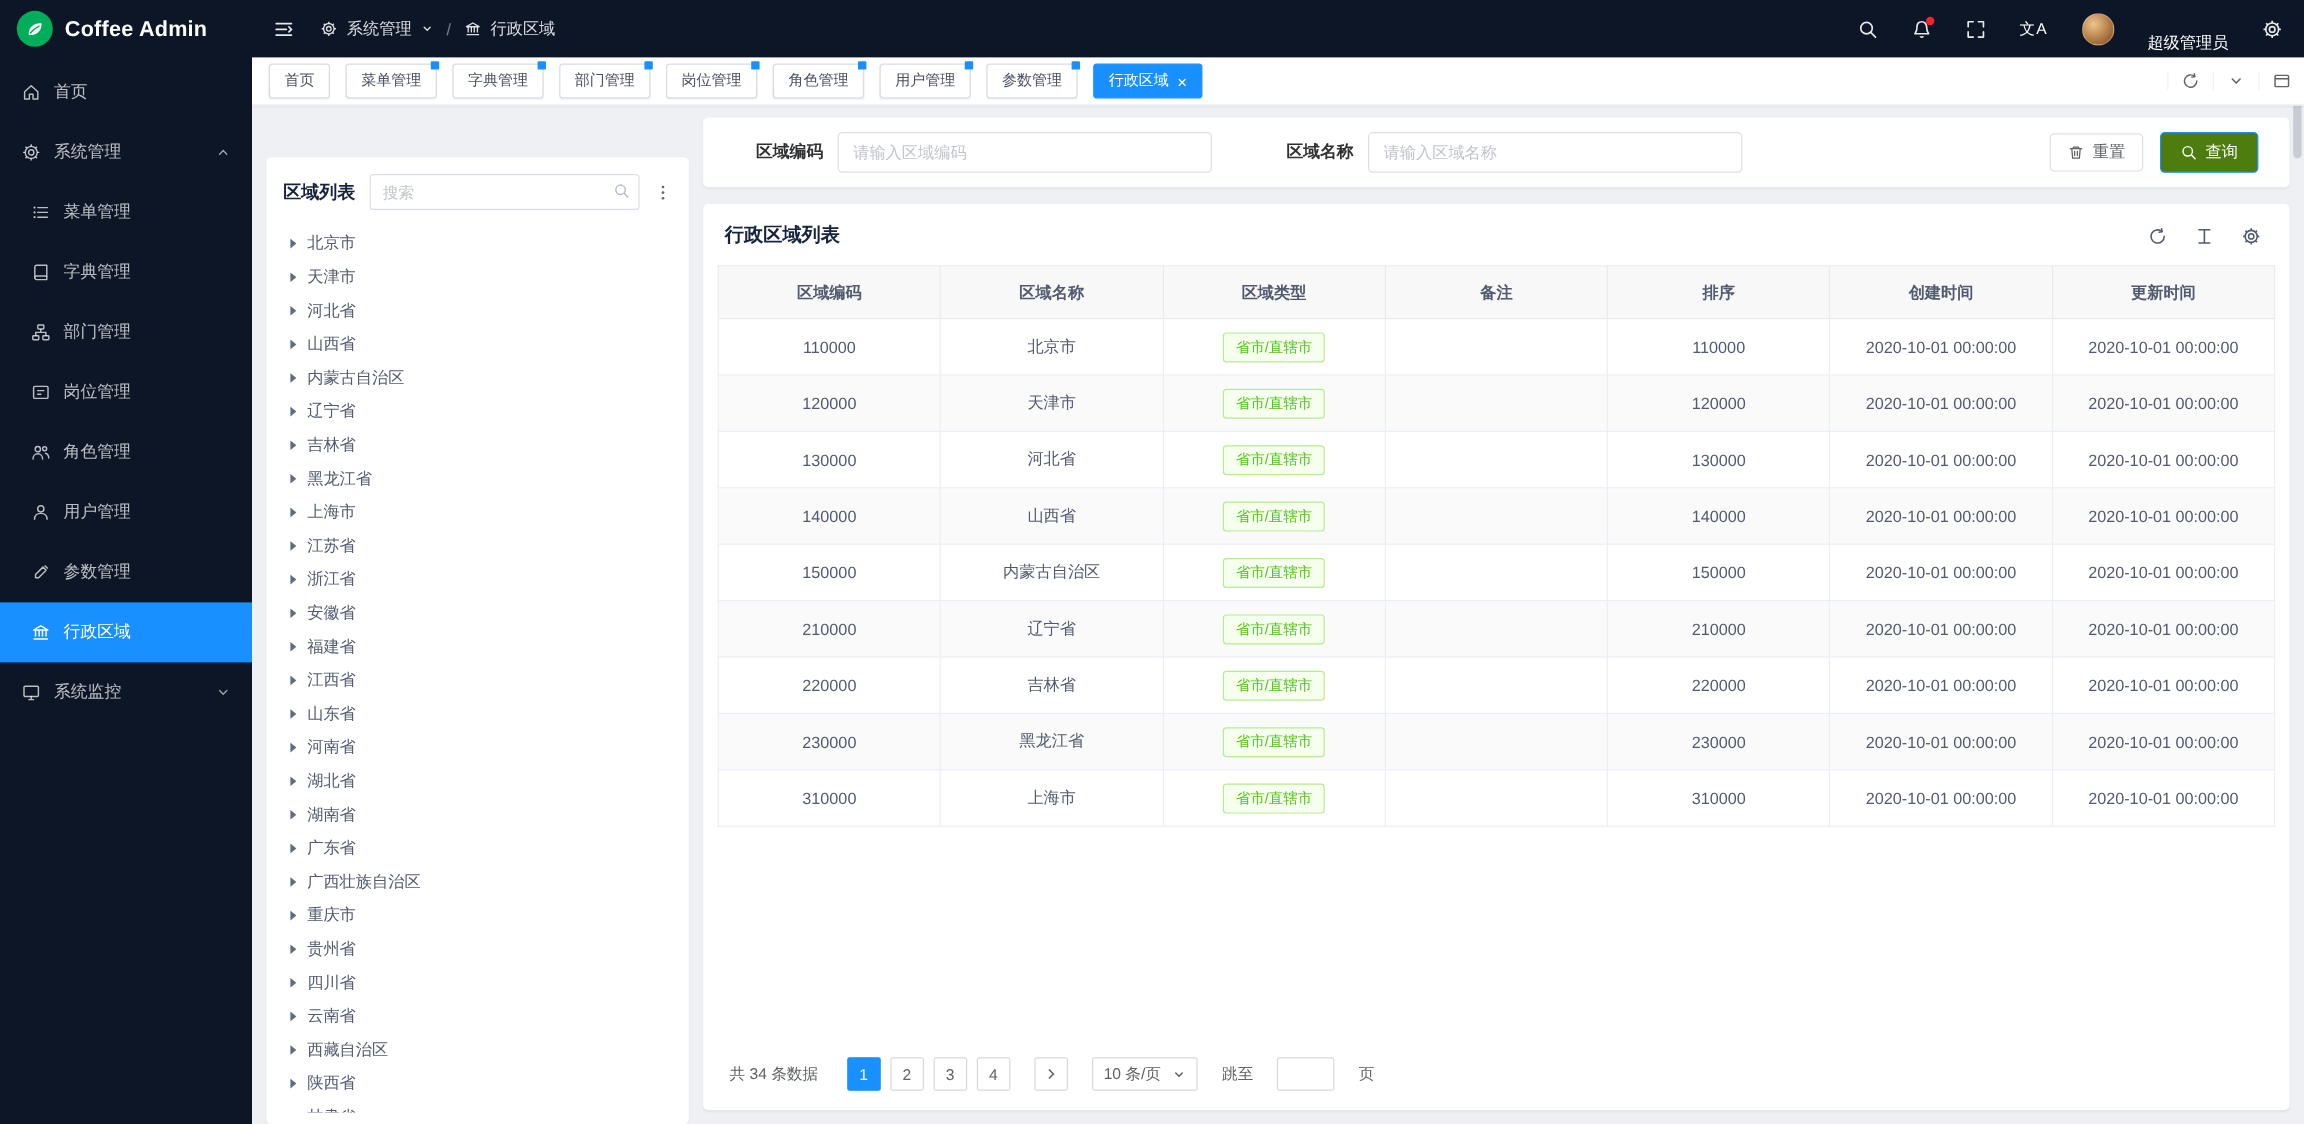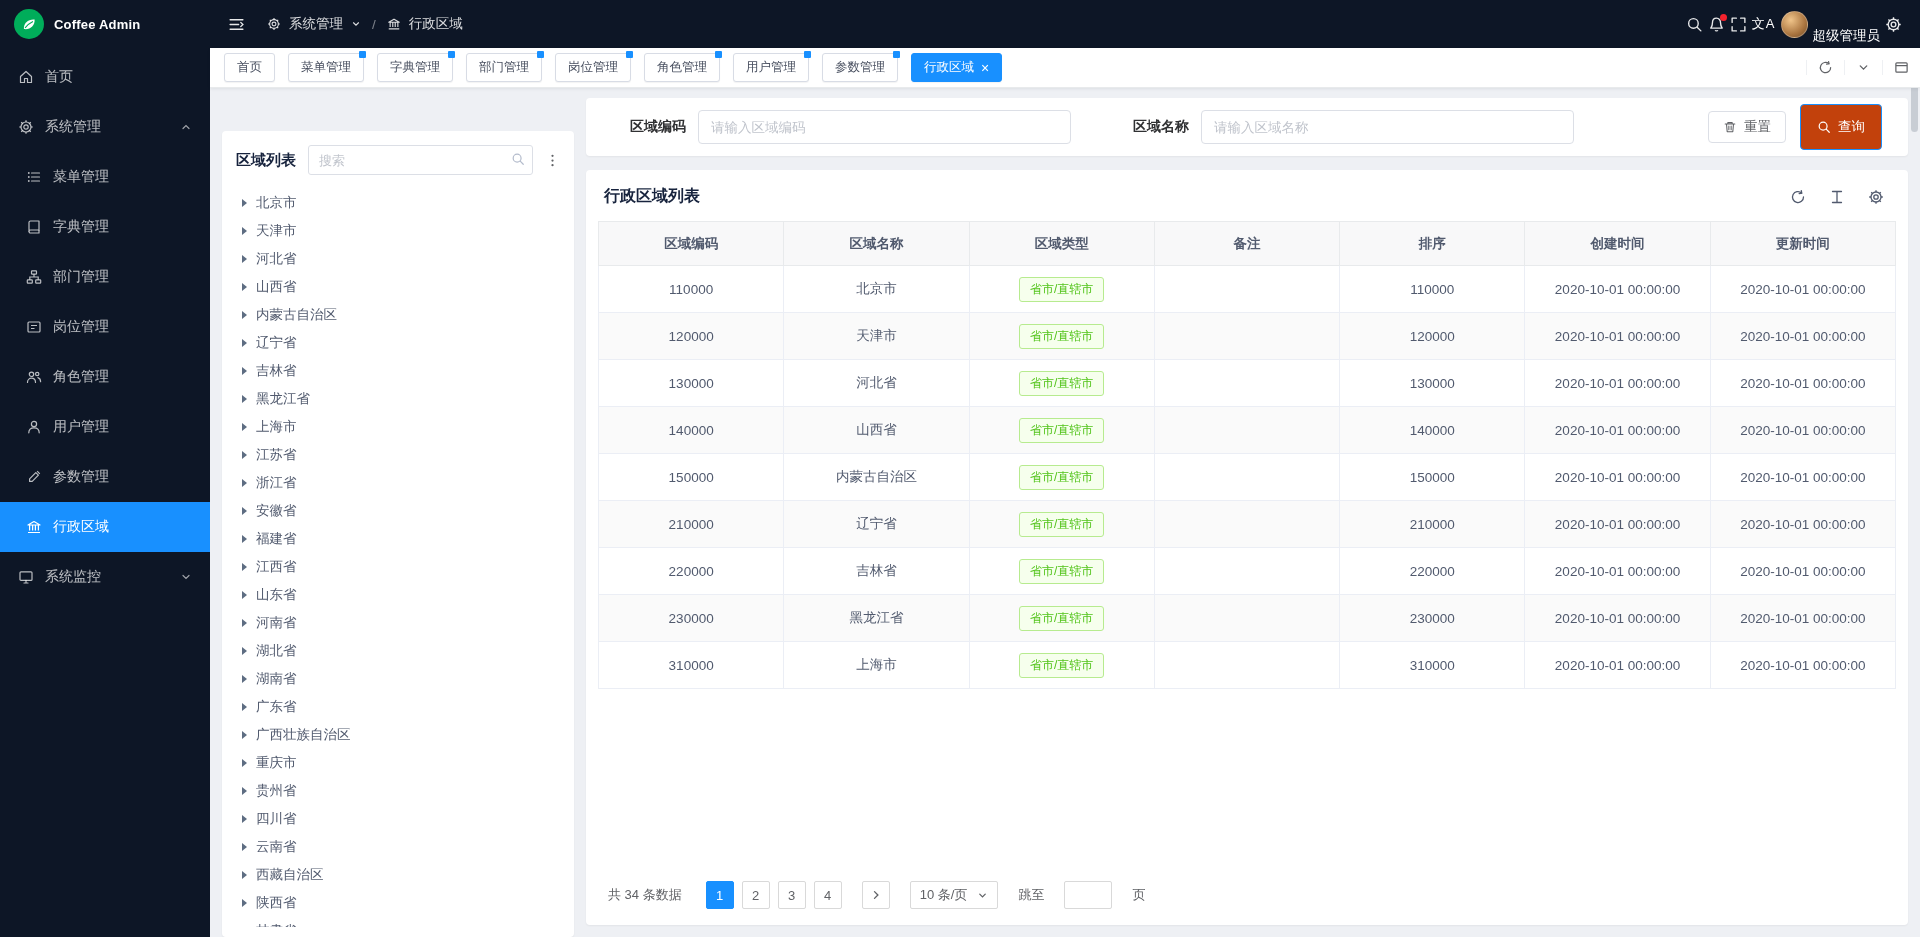--- a/index.html
+++ b/index.html
@@ -10,33 +10,33 @@
     font-family:"Liberation Sans","DejaVu Sans",sans-serif;
     color:#333;
   }
   .ic { display:inline-flex; align-items:center; justify-content:center; }
   .ic svg { display:block; }
 
   
   .sidebar { width:210px; min-width:210px; background:#0d1626; display:flex; flex-direction:column; }
   .logo { height:48px; display:flex; align-items:center; gap:10px; padding:0 14px; cursor:pointer; }
   .logo-circle { width:30px; height:30px; border-radius:50%; background:#00ad5a; display:flex; align-items:center; justify-content:center; }
-  .logo-text { color:#fff; font-size:13px; font-weight:700; letter-spacing:.2px; white-space:nowrap; }
+  .logo-text { color:#fff; font-size:18px; font-weight:700; letter-spacing:.2px; white-space:nowrap; }
   .menu { flex:1; padding-top:4px; overflow:hidden; font-size:14px; }
   .menu-item { height:50px; display:flex; align-items:center; gap:11px; padding:0 18px; color:rgba(255,255,255,.72); cursor:pointer; white-space:nowrap; }
   .menu-item .chev { margin-left:auto; color:rgba(255,255,255,.6); }
   .menu-item.active { background:#1890ff; color:#fff; }
   .submenu .menu-item { padding-left:26px; }
 
   
   .main { flex:1; display:flex; flex-direction:column; min-width:0; position:relative; }
   .topbar { height:48px; background:#0d1626; display:flex; align-items:center; padding:0 18px; color:rgba(255,255,255,.85); gap:14px; }
   .breadcrumb { display:flex; align-items:center; gap:8px; font-size:13.5px; margin-left:8px; }
   .breadcrumb .sep { color:rgba(255,255,255,.45); margin:0 3px; }
-  .topbar-right { margin-left:auto; display:flex; align-items:center; gap:5px; }
+  .topbar-right { margin-left:auto; display:flex; align-items:center; gap:28px; }
   .tb-icon { position:relative; display:flex; cursor:pointer; color:rgba(255,255,255,.9); }
   .bell-dot { position:absolute; top:-2px; right:-2px; width:7px; height:7px; border-radius:50%; background:#f5222d; }
   .translate-txt { font-size:13px; color:#fff; letter-spacing:1px; }
   .avatar { width:27px; height:27px; border-radius:50%; background:radial-gradient(circle at 35% 32%, #f0c48a, #a9743f 62%, #6d4a26); border:1px solid rgba(255,255,255,.25); }
   .user-name { font-size:13.5px; color:#fff; cursor:pointer;margin-top:24px; }
 
   
   .tabbar { height:40px; background:#fff; display:flex; align-items:center; padding:0 0 0 14px; border-bottom:1px solid #e8eaec; box-shadow:0 1px 3px rgba(0,21,41,.08); gap:13px; position:relative; z-index:2; }
   .tab { height:29px; padding:0 12px; display:inline-flex; align-items:center; gap:7px; border:1px solid #d8dce5; border-radius:3px; background:#fff; color:#495060; font-size:12.5px; position:relative; cursor:pointer; box-shadow:0 1px 1px rgba(0,0,0,.05); white-space:nowrap; }
   .tab .dot { position:absolute; top:-3px; right:-3px; width:7px; height:7px; background:#1890ff; border-radius:1px; }
@@ -58,27 +58,27 @@
   .panel-more { color:#606266; cursor:pointer; display:flex; }
   .tree { flex:1; overflow:hidden; padding-top:4px; }
   .tree-item { height:28px; display:flex; align-items:center; gap:9px; padding:0 8px; font-size:13.5px; color:#515a6e; cursor:pointer; }
   .caret { width:0; height:0; border-left:5px solid #5e6d82; border-top:4px solid transparent; border-bottom:4px solid transparent; }
 
   .right-col { flex:1; display:flex; flex-direction:column; gap:14px; min-width:0; padding-bottom:12px; }
 
   
   .filter-card { background:#fff; border-radius:4px; box-shadow:0 1px 2px rgba(0,0,0,.05); height:58px; min-height:58px; display:flex; align-items:center; padding:0 26px 0 44px; gap:12px; }
   .f-label { font-size:14px; color:#303133; font-weight:600; white-space:nowrap; }
-  .f-input { width:373px; height:34px; border:1px solid #dcdfe6; border-radius:4px; padding:0 12px; font-size:13.5px; color:#606266; outline:none; }
+  .f-input { width:312px; height:34px; border:1px solid #dcdfe6; border-radius:4px; padding:0 12px; font-size:13.5px; color:#606266; outline:none; }
   .f-input::placeholder { color:#c0c4cc; }
   .f-gap { width:38px; }
   .spacer { flex:1; }
   .btn { display:inline-flex; align-items:center; gap:7px; border-radius:4px; font-size:13.5px; cursor:pointer; }
   .btn-reset { height:32px; padding:0 14px; background:#fff; border:1px solid #dcdfe6; color:#606266; }
-  .btn-query { height:46px; padding:0 16px; background:#c2410c; border:1px solid #1890ff; color:#fff; margin-left:2px;text-align:right; }
+  .btn-query { height:34px; padding:0 16px; background:#4d7c0f; border:1px solid #1890ff; color:#fff; margin-left:2px;text-align:right; }
 
   
   .table-card { background:#fff; border-radius:4px; box-shadow:0 1px 2px rgba(0,0,0,.05); flex:1; display:flex; flex-direction:column; padding:14px 12px 12px; min-height:0; }
   .card-head { display:flex; align-items:center; padding:2px 6px 14px 6px; }
   .card-title { font-size:16px; font-weight:700; color:#17233d; }
   .card-tools { margin-left:auto; display:flex; gap:23px; color:#515a6e; padding-right:6px; }
   .card-tools .ic { cursor:pointer; }
   table { width:100%; border-collapse:collapse; table-layout:fixed; }
   thead th { background:#f8f8f9; border:1px solid #e8eaec; height:44px; font-size:13.5px; color:#515a6e; font-weight:700; }
   tbody td { border:1px solid #ebeef5; height:47px; text-align:center; font-size:13.5px; color:#515a6e; }

